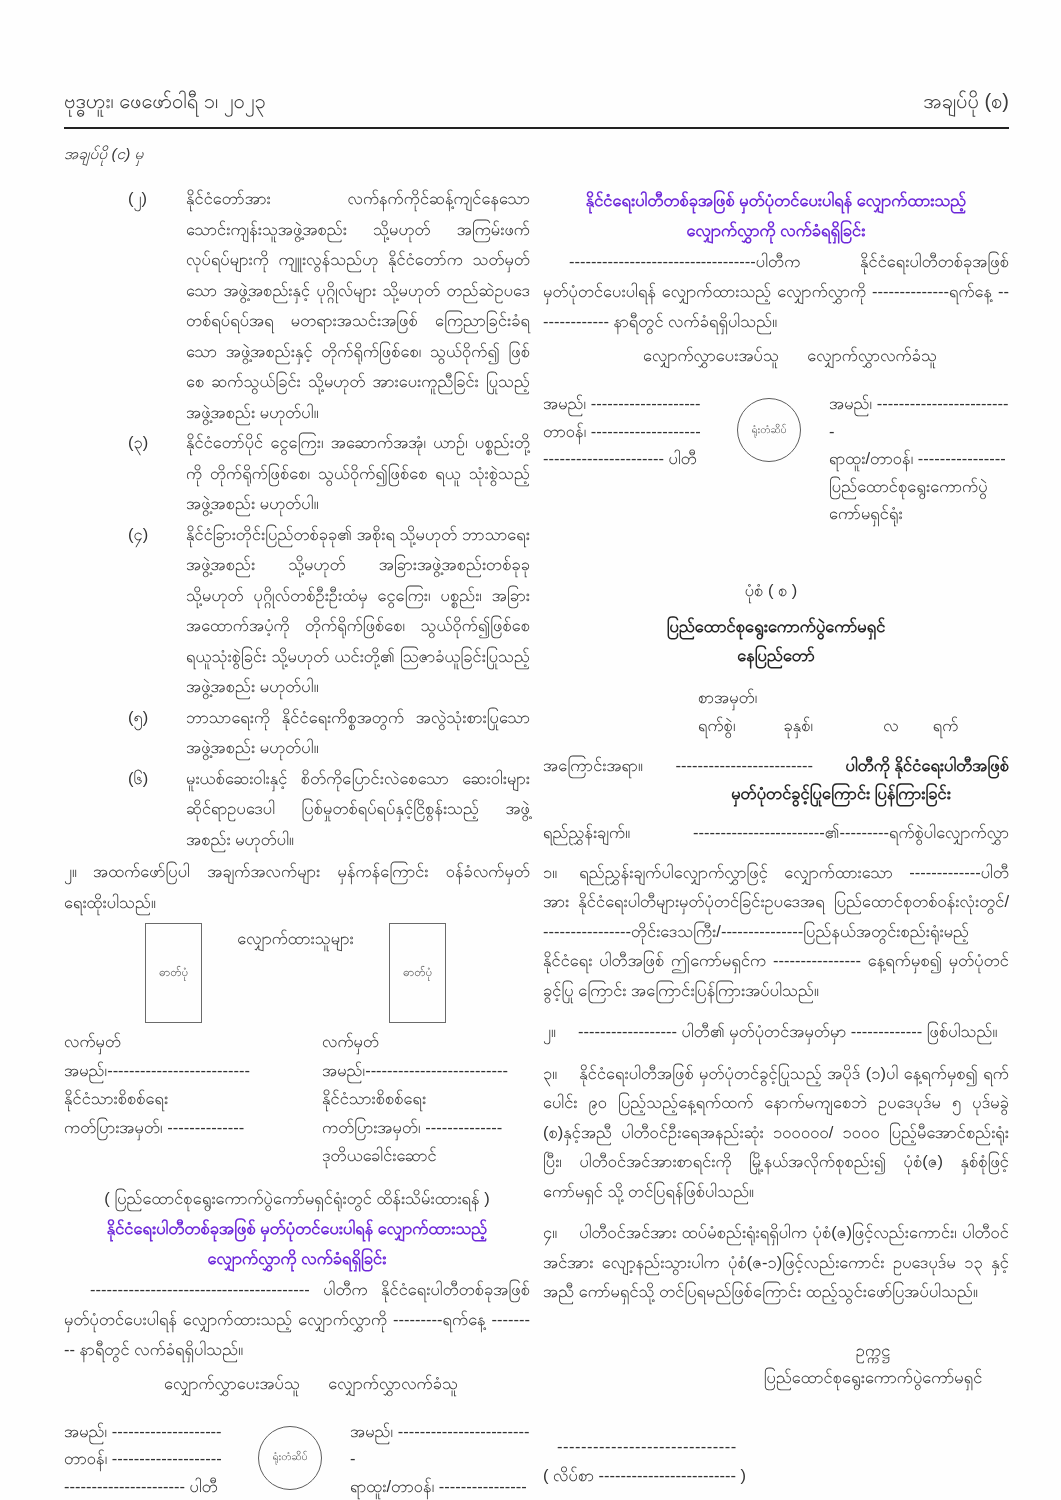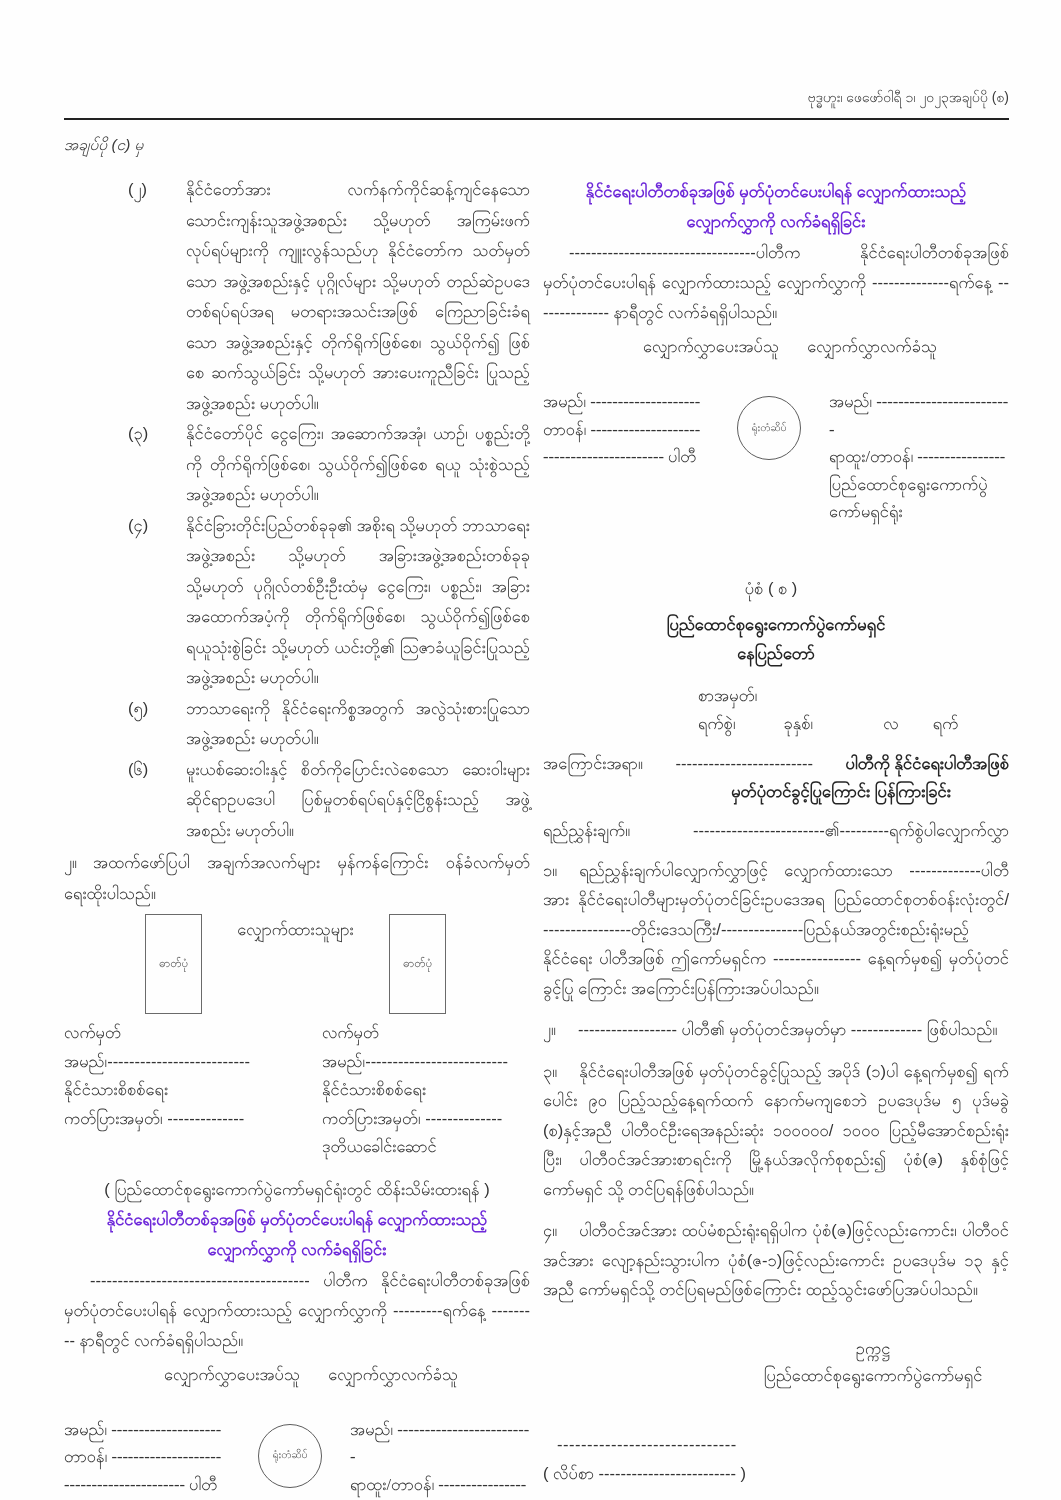--- a/index.html
+++ b/index.html
@@ -12,21 +12,21 @@
     height: 1500px;
     margin: 0 auto;
     background: #fefefe;
     color: #333;
     padding: 88px 52px 0 64px;
     overflow: hidden;
     font-size: 16.5px;
   }
 
   
-  .page-header { display: flex; justify-content: flex-end; font-size: 14px; color: #3a3a3a; }
+  .page-header { display: flex; justify-content: space-between; font-size: 20px; color: #3a3a3a; }
   .header-rule { border: none; border-top: 2.5px solid #222; margin-top: 9px; }
   .continued-from { font-style: italic; font-size: 15.5px; margin-top: 15px; color: #3a3a3a; }
 
   
   .columns { display: flex; justify-content: space-between; margin-top: 16px; }
   .col { width: 466px; }
 
   
   .sub-item { display: flex; line-height: 30.5px; }
   .sub-item .sub-num { flex: none; width: 58px; margin-left: 64px; }
@@ -54,21 +54,21 @@
 
   
   .receipt { margin-top: 14px; }
   .receipt.top { margin-top: 2px; }
   .receipt-note { text-align: center; line-height: 29px; }
   .receipt-title { text-align: center; font-weight: bold; color: #6d28d9; line-height: 30px; }
   .receipt-body { margin-top: 1px; line-height: 30px; text-align: justify; text-indent: 26px; }
   .labels-row { display: flex; margin-top: 4px; line-height: 30px; }
   .labels-row .giver-label { margin-left: 100px; }
   .labels-row .receiver-label { margin-left: auto; margin-right: 72px; }
-  .fields-row { display: flex; margin-top: 27px; font-family: Liberation Serif, serif; }
+  .fields-row { display: flex; margin-top: 20px; }
   .fields-left { flex: none; width: 190px; line-height: 27.5px; }
   .stamp-circle {
     flex: none; width: 64px; height: 64px; margin-top: 8px; margin-left: 4px;
     border: 1.5px solid #5d5d5d; border-radius: 50%;
     display: flex; align-items: center; justify-content: center;
     font-size: 10.5px; color: #4a4a4a;
   }
   .fields-right { flex: 1; margin-left: 28px; line-height: 27.5px; }
 
   

